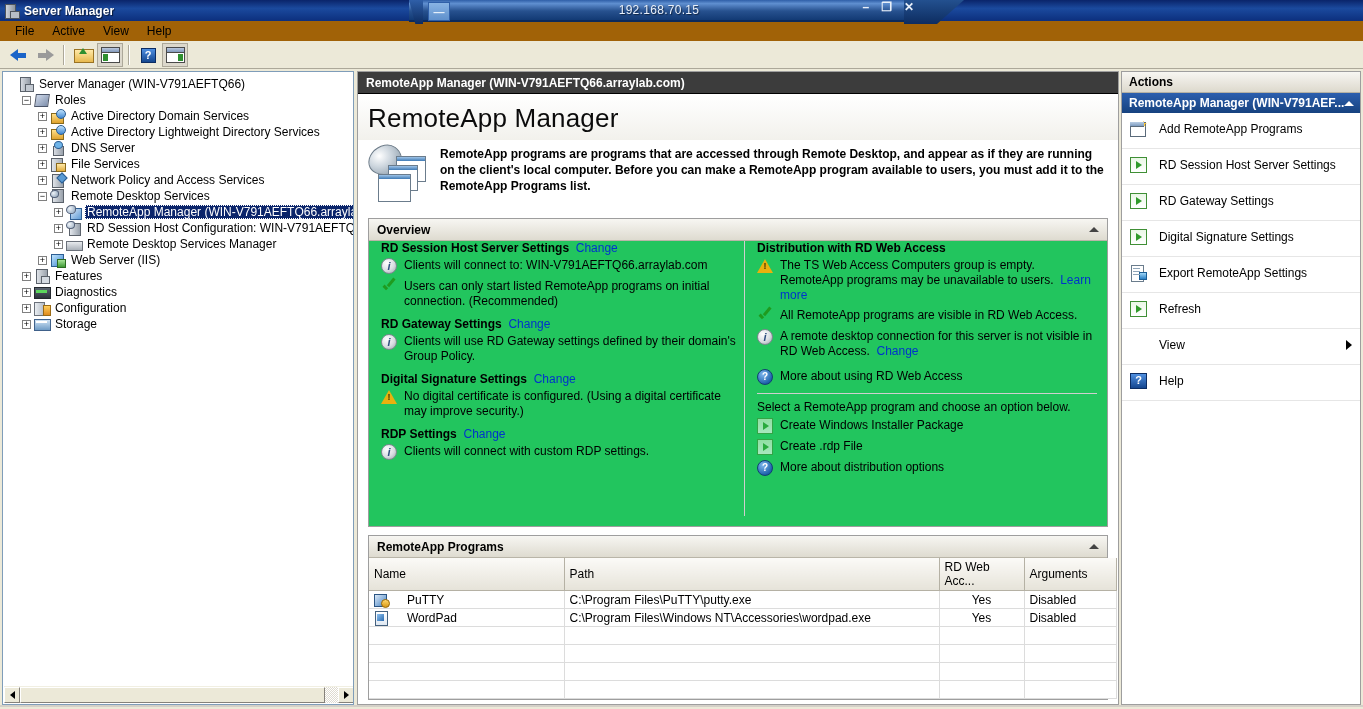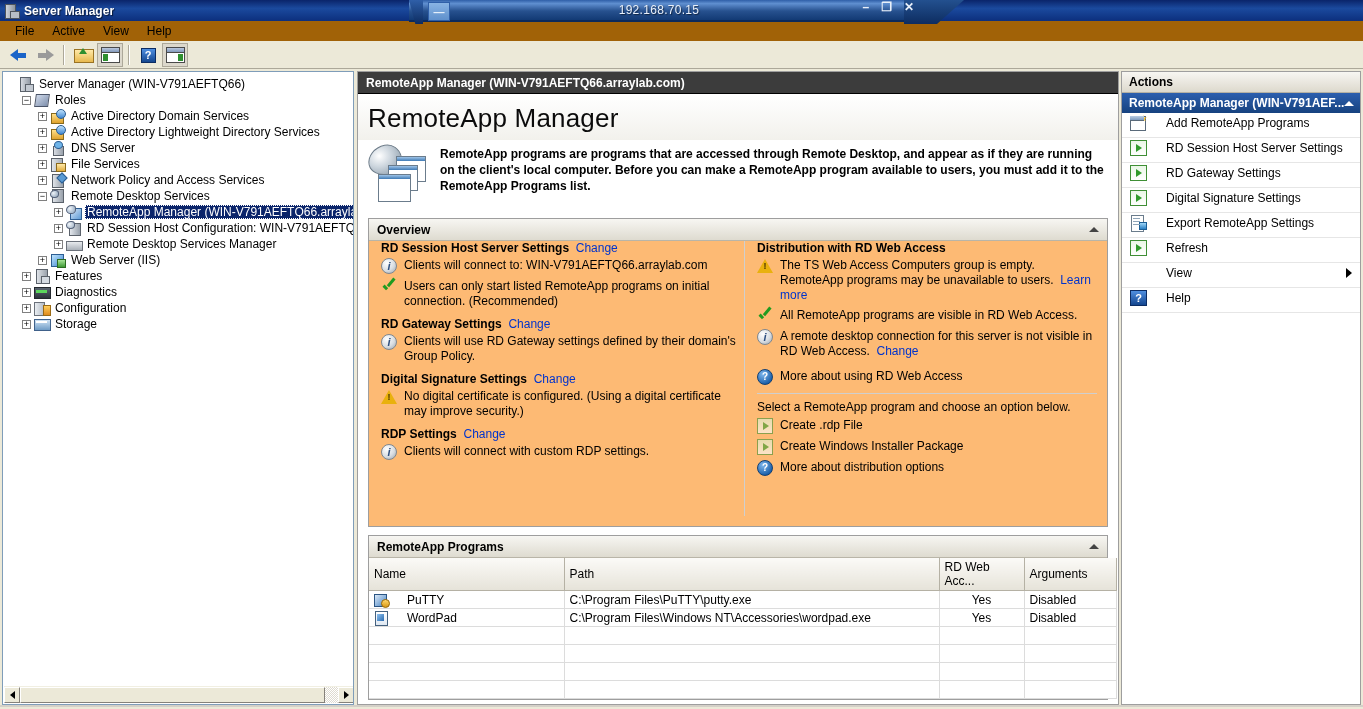--- a/index.html
+++ b/index.html
@@ -257,21 +257,21 @@
   .win-s .titlebar{position:absolute;left:0;top:0;right:0;height:4px;
     background:linear-gradient(to bottom,#9fc4e8,#3f7ab5);}
   .w1{ left:30px; top:12px; width:30px; height:26px; }
   .w2{ left:22px; top:21px; width:30px; height:26px; }
   .w3{ left:12px; top:30px; width:33px; height:28px; }
   #intro-text { font-size:12px; color:#000; line-height:16px; padding-top:2px; font-weight:bold; }
 
   
   .section {
     margin:6px 10px 0 10px;
-    border:1px solid #9e9e9e; background:#fdba74;
+    border:1px solid #9e9e9e; background:#22c55e;
   }
   .section-header {
     height:22px; background:linear-gradient(to bottom,#f7f6f2,#dedbd0);
     border-bottom:1px solid #b9b5a8;
     display:flex; align-items:center; justify-content:space-between;
     padding:0 8px; font-weight:bold; font-size:12px; color:#000;
   }
   .collapse-tri { width:0;height:0;border-left:5px solid transparent;border-right:5px solid transparent;
     border-bottom:5px solid #444; cursor:default; }
 
@@ -367,21 +367,21 @@
   }
   #actions-group-header {
     height:20px; background:linear-gradient(to bottom,#2c5fae,#16427f);
     display:flex; align-items:center; justify-content:space-between;
     padding:0 7px; color:#fff; font-weight:bold; font-size:12px;
     white-space:nowrap; overflow:hidden;
   }
   .up-tri { width:0;height:0;border-left:5px solid transparent;border-right:5px solid transparent;
     border-bottom:5px solid #fff; flex:none; }
   .action-item {
-    height:25px; display:flex; align-items:center; gap:19px;
+    height:36px; display:flex; align-items:center; gap:12px;
     padding:0 8px 4px 8px; font-size:12px; color:#000; cursor:default;
     border-bottom:1px solid #e6e6e6;
   }
   .action-item .ai-icon { width:17px; height:16px; flex:none; position:relative; }
   .ai-add::before{content:'';position:absolute;left:0;top:1px;width:14px;height:13px;
     background:#fff;border:1px solid #5a6a7a;}
   .ai-add::after{content:'';position:absolute;left:0;top:1px;width:14px;height:4px;
     background:linear-gradient(to bottom,#b9cde4,#7e9cc0);border-bottom:1px solid #5a6a7a;}
   .ai-star{position:absolute;right:0;top:0;width:7px;height:7px;background:#ffc62e;
     clip-path:polygon(50% 0%,61% 35%,98% 35%,68% 57%,79% 91%,50% 70%,21% 91%,32% 57%,2% 35%,39% 35%);}
@@ -665,25 +665,25 @@
                   <span class="txt"><span>A remote desktop connection for this server is not visible in RD Web Access.</span>&nbsp;&nbsp;<a class="lnk">Change</a></span>
                 </div>
                 <div class="ov-row" style="margin-top: 10px;">
                   <span class="st-icon st-help">?</span>
                   <a class="lnk txt">More about using RD Web Access</a>
                 </div>
                 <div class="hr-sep"></div>
                 <div class="txt" style="margin-bottom: 4px;">Select a RemoteApp program and choose an option below.</div>
                 <div class="ov-row">
                   <span class="st-icon st-green-arrow dim"></span>
+                  <span class="txt disabled-txt">Create Windows Installer Package</span>
+                </div>
+                <div class="ov-row">
+                  <span class="st-icon st-green-arrow dim"></span>
                   <span class="txt disabled-txt">Create .rdp File</span>
-                </div>
-                <div class="ov-row">
-                  <span class="st-icon st-green-arrow dim"></span>
-                  <span class="txt disabled-txt">Create Windows Installer Package</span>
                 </div>
                 <div class="ov-row">
                   <span class="st-icon st-help">?</span>
                   <a class="lnk txt">More about distribution options</a>
                 </div>
               </div>
           </div>
         </div>
 
         <div class="section" id="programs-section">

